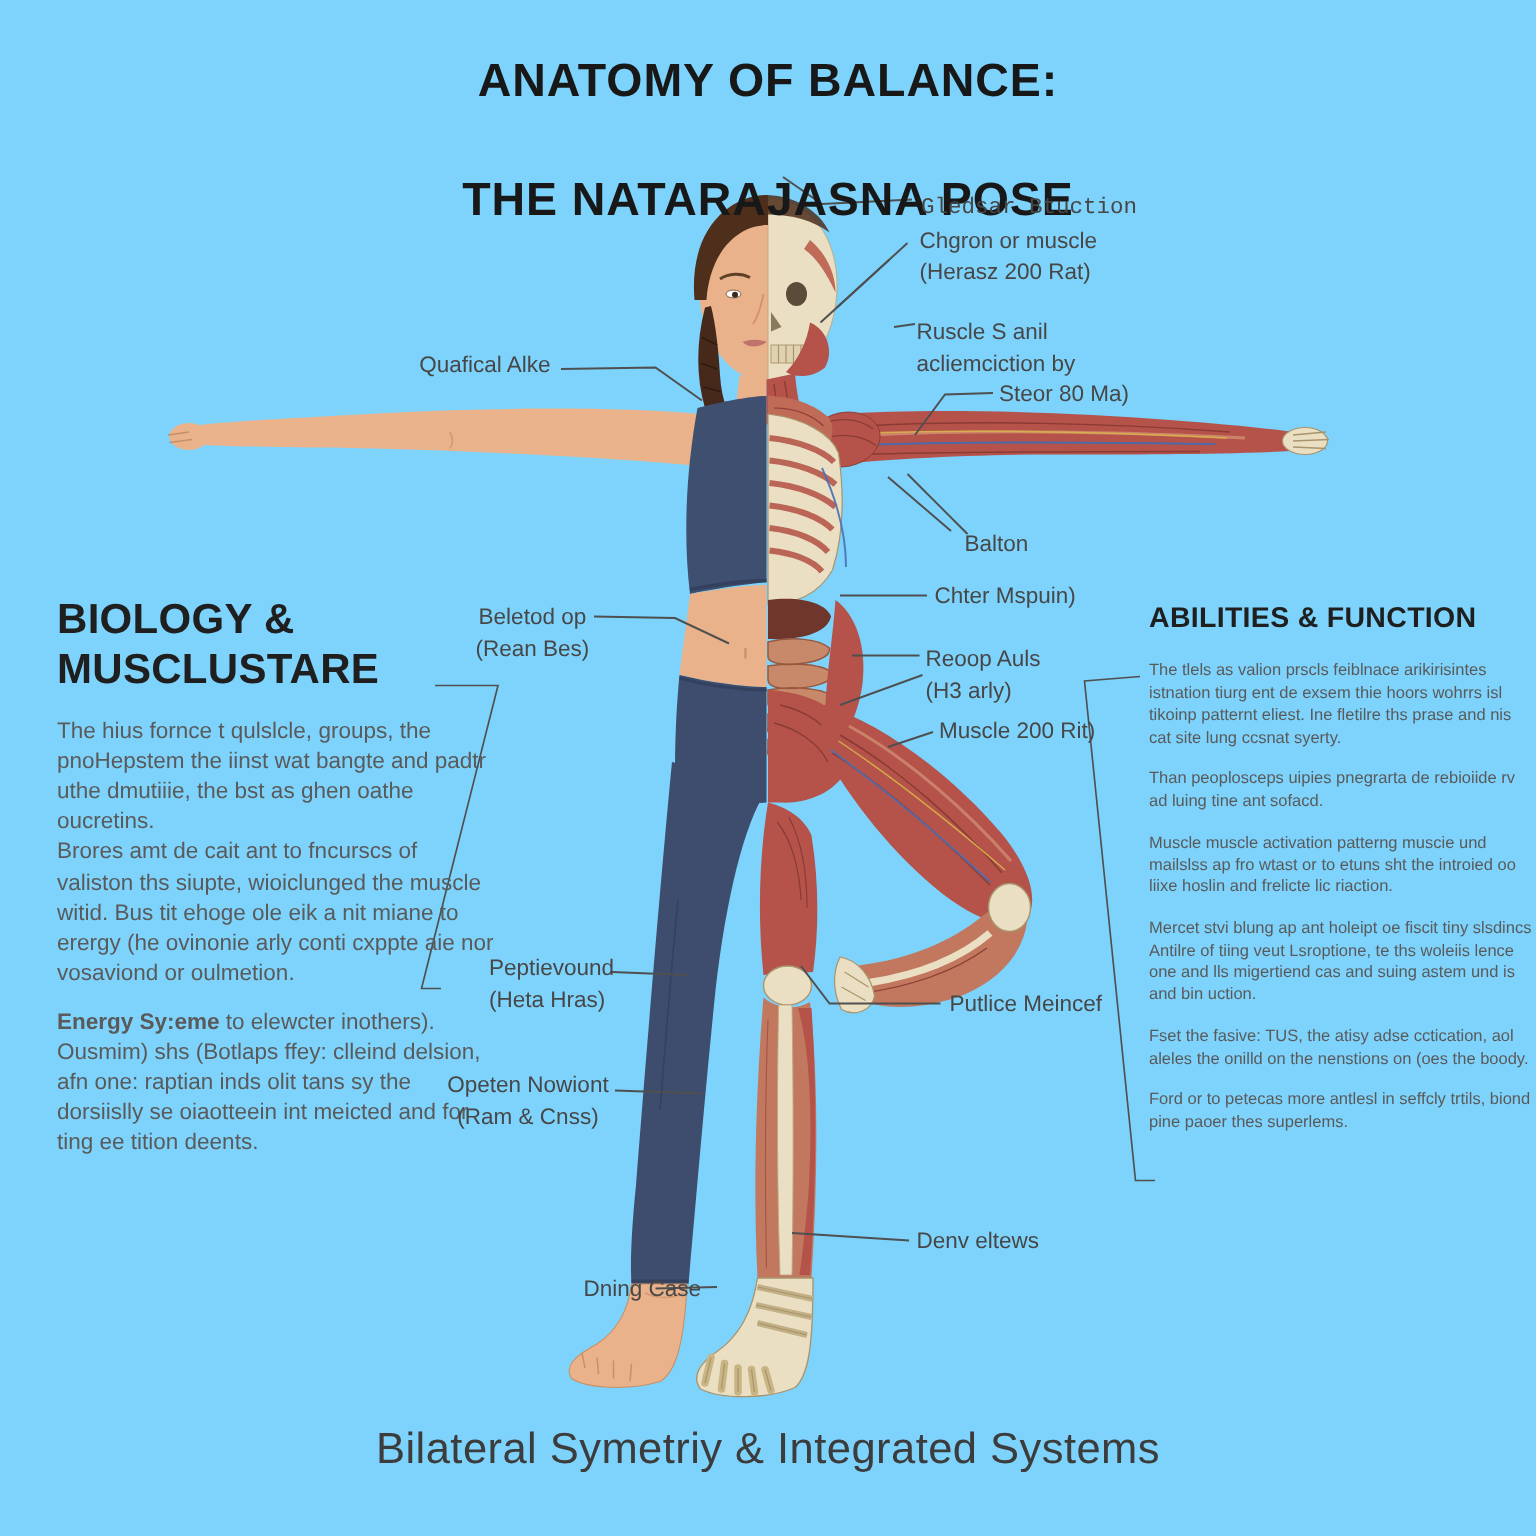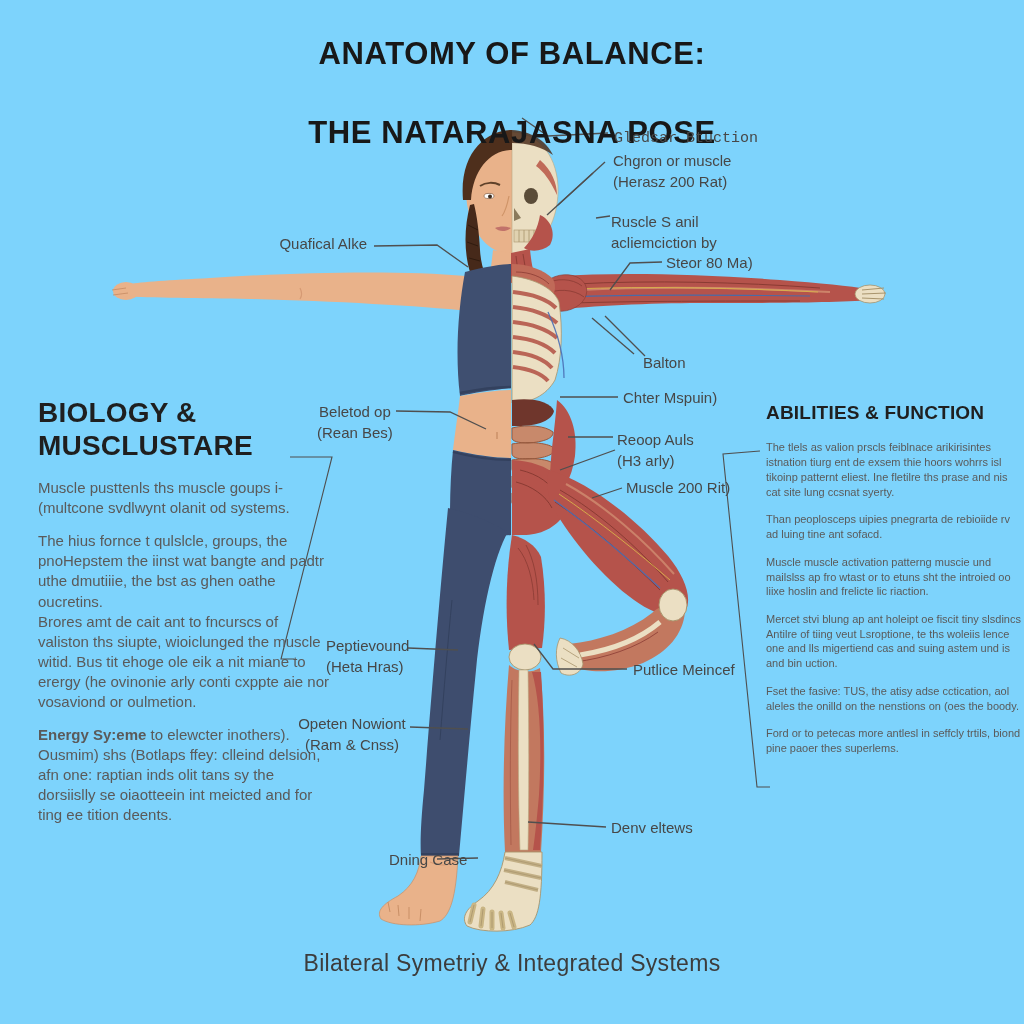--- a/index.html
+++ b/index.html
@@ -1,21 +1,21 @@
 <!DOCTYPE html>
 <html><head>
 <meta charset="utf-8">
 <style>
   html,body{margin:0;padding:0;background:#d8d8d6;}
   .canvas{position:relative;width:1024px;height:1024px;background:#7dd3fc;overflow:hidden;
           font-family:"Liberation Sans",sans-serif;}
   .abs{position:absolute;}
   .title{top:34px;left:0;width:1024px;text-align:center;font-size:31px;font-weight:bold;
          color:#181818;line-height:1.28;letter-spacing:0.6px;white-space:pre-line;}
-  .footer{top:950px;left:0;width:1024px;text-align:center;font-size:23px;color:#3c3c3c;
+  .footer{top:950px;left:0;width:1024px;text-align:center;font-size:29px;color:#3c3c3c;
           letter-spacing:0.3px;}
   .lbl{position:absolute;font-size:15px;color:#474747;line-height:1.4;white-space:pre-line;}
   .lbl.right-align{text-align:right;}
   .lbl.center-align{text-align:center;}
   .panel{position:absolute;}
   .panel-h{font-size:28px;font-weight:bold;color:#1f1f1f;line-height:1.18;
            letter-spacing:0.2px;white-space:pre-line;margin:0 0 16px;}
   .panel-h.small{font-size:19px;}
   .panel p{font-size:15px;color:#5a5a5a;line-height:1.34;margin:0 0 13px;}
   .panel p.tight{margin-bottom:0;}
@@ -156,21 +156,20 @@
       <path d="M760,451 L723,454 L757,787 L770,787" stroke-width="1.1"></path>
     </g>
   </svg>
 
   <div class="abs title"><span>ANATOMY OF BALANCE:</span><br>
     <span>THE NATARAJASNA POSE</span></div>
 
   <div class="panel left-panel">
     <div class="panel-h">BIOLOGY &amp;
 MUSCLUSTARE</div>
-    <p>Muscle pusttenls ths muscle goups i- (multcone svdlwynt olanit od systems.</p>
     <p class="tight">The hius fornce t qulslcle, groups, the pnoHepstem the iinst wat bangte and padtr uthe dmutiiie, the bst as ghen oathe oucretins.</p>
     <p>Brores amt de cait ant to fncurscs of valiston ths siupte, wioiclunged the muscle witid. Bus tit ehoge ole eik a nit miane to erergy (he ovinonie arly conti cxppte aie nor vosaviond or oulmetion.</p>
     <p><b>Energy Sy:eme</b><span> to elewcter inothers). Ousmim) shs (Botlaps ffey: clleind delsion, afn one: raptian inds olit tans sy the dorsiislly se oiaotteein int meicted and for ting ee tition deents.</span></p>
   </div>
 
   <div class="panel right-panel">
     <div class="panel-h small">ABILITIES &amp; FUNCTION</div>
     <p>The tlels as valion prscls feiblnace arikirisintes istnation tiurg ent de exsem thie hoors wohrrs isl tikoinp patternt eliest. Ine fletilre ths prase and nis cat site lung ccsnat syerty.</p>
     <p>Than peoplosceps uipies pnegrarta de rebioiide rv ad luing tine ant sofacd.</p>
     <p>Muscle muscle activation patterng muscie und mailslss ap fro wtast or to etuns sht the introied oo liixe hoslin and frelicte lic riaction.</p>

